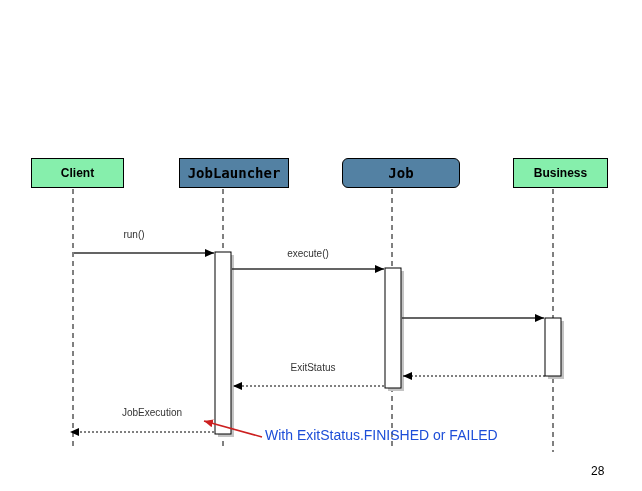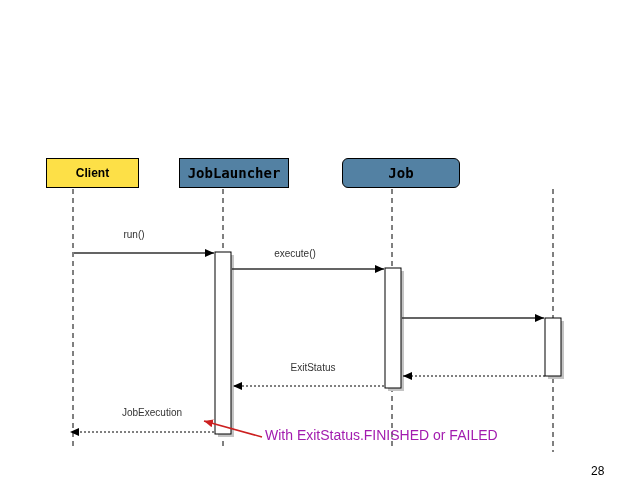--- a/index.html
+++ b/index.html
@@ -18,21 +18,21 @@
     position: absolute;
     top: 158px;
     height: 28px;
     border: 1px solid #000000;
     display: flex;
     align-items: center;
     justify-content: center;
     box-sizing: content-box;
     z-index: 3;
   }
-  .actor-green { background: #fde047; margin-left: 15px; }
+  .actor-green { background: #86efac; }
   .actor-blue  { background: #5381A3; }
   .actor-label-sans {
     font-family: "Liberation Sans", sans-serif;
     font-weight: bold;
     font-size: 12px;
     color: #000000;
   }
   .actor-label-mono {
     font-family: "DejaVu Sans Mono", monospace;
     font-weight: bold;
@@ -47,30 +47,30 @@
   
   .msg-label {
     position: absolute;
     width: 120px;
     text-align: center;
     font-size: 10px;
     color: #333333;
     z-index: 4;
   }
   .lbl-run          { left: 74px;  top: 229px; }
-  .lbl-execute      { left: 235px; top: 248px; }
+  .lbl-execute      { left: 248px; top: 248px; }
   .lbl-exitstatus   { left: 253px; top: 362px; }
   .lbl-jobexecution { left: 92px;  top: 407px; }
 
   .annotation-text {
     position: absolute;
     left: 265px;
     top: 427px;
     font-size: 14px;
-    color: #a21caf;
+    color: #1d4ed8;
     white-space: nowrap;
     z-index: 4;
   }
   .page-number {
     position: absolute;
     left: 591px;
     top: 464px;
     font-size: 12px;
     color: #000000;
     z-index: 4;
@@ -122,20 +122,23 @@
 
   <div class="actor-box actor-green box-client">
     <span class="actor-label-sans">Client</span>
   </div>
   <div class="actor-box actor-blue box-joblauncher">
     <span class="actor-label-mono">JobLauncher</span>
   </div>
   <div class="actor-box actor-blue box-job">
     <span class="actor-label-mono">Job</span>
   </div>
+  <div class="actor-box actor-green box-business">
+    <span class="actor-label-sans">Business</span>
+  </div>
 
   <div class="msg-label lbl-run">run()</div>
   <div class="msg-label lbl-execute">execute()</div>
   <div class="msg-label lbl-jobexecution">JobExecution</div>
   <div class="msg-label lbl-exitstatus">ExitStatus</div>
 
   <div class="annotation-text">With ExitStatus.FINISHED or FAILED</div>
 
   <div class="page-number">28</div>
 

